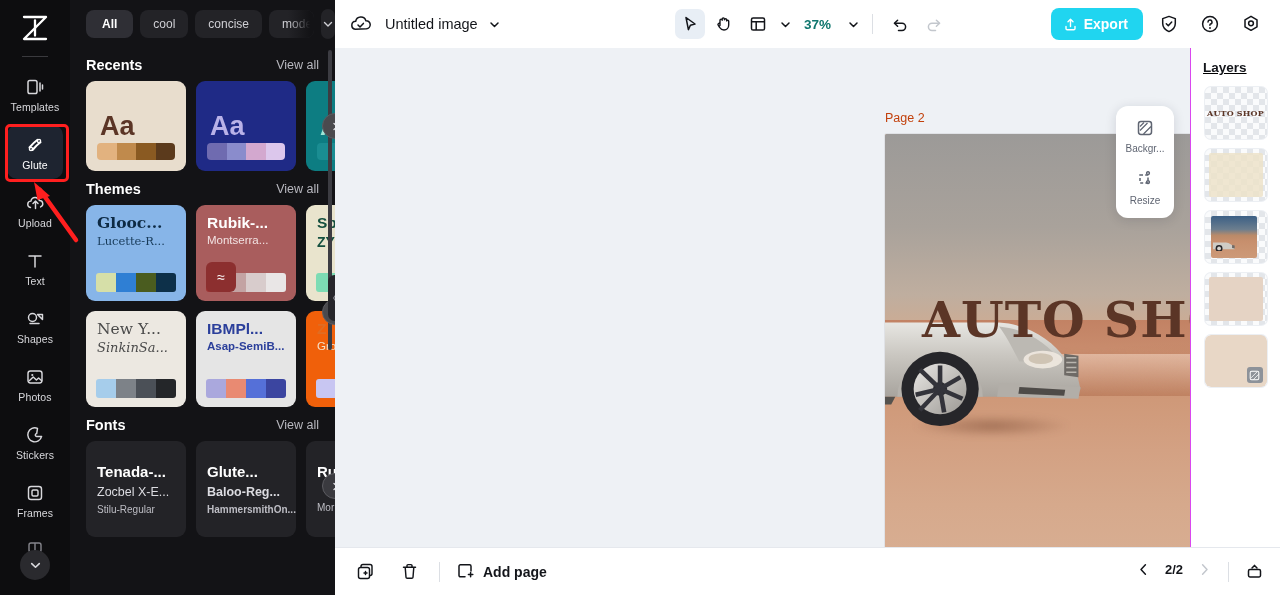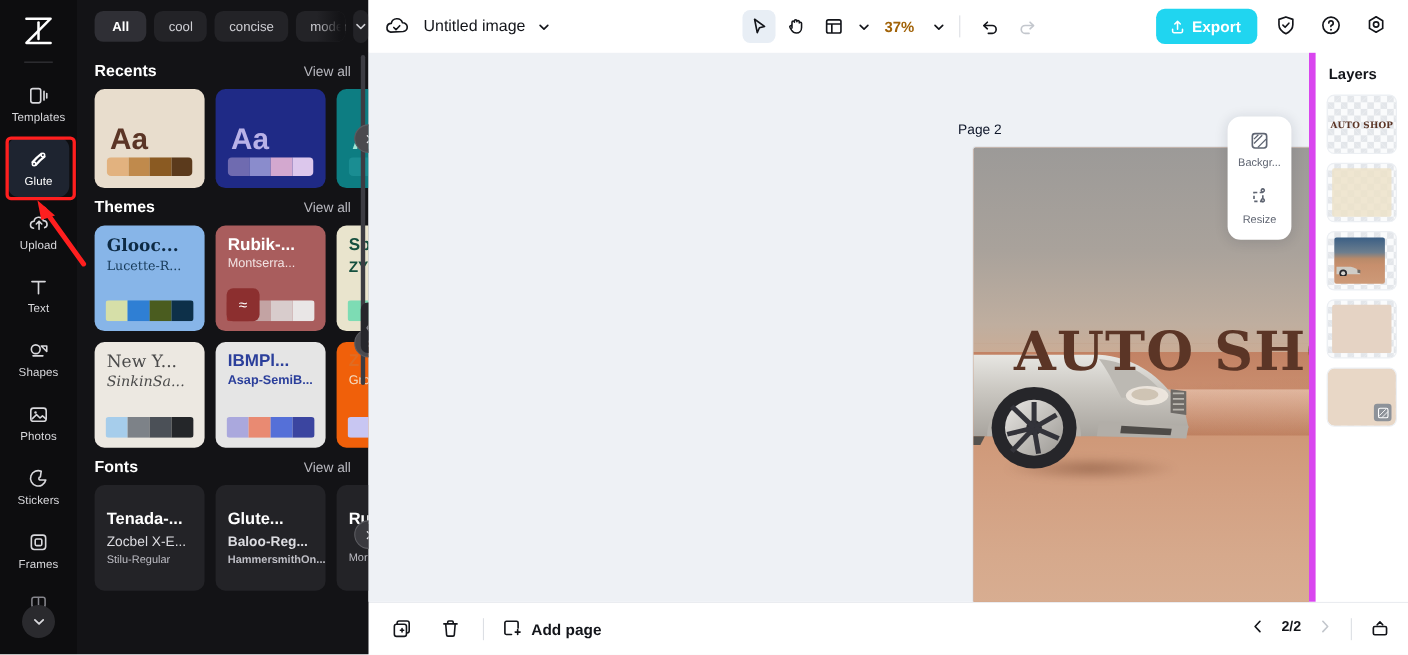--- a/index.html
+++ b/index.html
@@ -99,32 +99,32 @@
     background:#26262b; border-radius:7px; z-index: 30; display:flex; align-items:center; justify-content:center;
     cursor:pointer;
   }
 
   
   .main { flex: 1; display:flex; flex-direction:column; height:595px; background:#fff; min-width:0; }
   .topbar { height:48px; display:flex; align-items:center; padding: 0 14px; background:#fff; flex:0 0 48px; position:relative; }
   .doc-title { font-size:14.5px; color:#13151a; margin-left: 12px; }
   .tb-icon { width:30px; height:30px; display:flex; align-items:center; justify-content:center; border-radius:7px; cursor:pointer; }
   .tb-icon.sel { background:#e8eef5; }
-  .zoom-val { font-size:13.5px; color:#a16207; font-weight:700; margin: 0 12px 0 8px; }
+  .zoom-val { font-size:13.5px; color:#0f766e; font-weight:700; margin: 0 12px 0 8px; }
   .vsep { width:1px; height:20px; background:#dcdfe4; margin: 0 8px; }
   .export-btn {
     display:flex; align-items:center; gap:6px; background:#20d5f0;
     color:#fff; font-size:14px; font-weight:700; border-radius:8px;
     padding: 8px 15px 8px 12px; cursor:pointer;
   }
-  .topbar-right { margin-left:auto; display:flex; gap:11px; }
+  .topbar-right { margin-left:auto; display:flex; align-items:center; gap:11px; }
 
   .content { flex:1; display:flex; min-height:0; position:relative; }
   .canvas-wrap { flex:1; background:#eef1f5; position:relative; overflow:hidden; }
-  .page-label { position:absolute; left:536px; top:63px; font-size:12.5px; color:#0f172a; }
+  .page-label { position:absolute; left:550px; top:63px; font-size:12.5px; color:#c2410c; }
   .artboard {
     position:absolute; left:550px; top:86px; width:421px; height:423px;
     border-radius:2px; overflow:hidden; background:#c9a086;
     box-shadow: 0 0 0 1px rgba(0,0,0,.06);
   }
   
   .sky { position:absolute; inset:0; background: linear-gradient(180deg,#9c9a98 0%, #a9a29b 22%, #bfae9f 38%, #cfab91 47%, #cf9c7e 54%, #c98e70 62%, #c98f72 74%, #cf9a7c 100%); }
   .dunes {
     position:absolute; left:0; right:0; top:44%; bottom:0;
     background: linear-gradient(180deg, #c28264 0%, #c98d6e 14%, #cf9979 34%, #d3a183 55%, #d6a98c 78%, #d8ae92 100%);
@@ -152,23 +152,24 @@
   .float-panel {
     position:absolute; right:16px; top:58px; width:58px;
     background:#fff; border-radius:12px; box-shadow: 0 2px 12px rgba(20,30,50,.14);
     padding: 12px 0 12px 0; display:flex; flex-direction:column; align-items:center; gap:16px;
     z-index: 12;
   }
   .fp-item{ display:flex; flex-direction:column; align-items:center; gap:5px; cursor:pointer; width:100%; }
   .fp-item .t{ font-size:10px; color:#5f6572; max-width:52px; overflow:hidden; text-overflow:ellipsis; white-space:nowrap; text-align:center;}
 
   .layers {
-    width: 90px; flex:0 0 90px; background:#fff; border-left:6px solid #d946ef;
+    width: 90px; flex:0 0 90px; background:#fff; border-left:1px solid #d946ef;
     padding: 12px 0 0 0; display:flex; flex-direction:column; align-items:center; gap:10px;
     overflow:hidden;
+    text-decoration:underline;
   }
   .layers-title{ font-size:13.5px; font-weight:700; color:#13151a; align-self:flex-start; margin-left:12px; margin-bottom:2px; }
   .layer-thumb{
     width:62px; height:52px; border-radius:6px; position:relative; overflow:hidden; cursor:pointer;
     background-image:
       linear-gradient(45deg,#e3e6ea 25%,transparent 25%),
       linear-gradient(-45deg,#e3e6ea 25%,transparent 25%),
       linear-gradient(45deg,transparent 75%,#e3e6ea 75%),
       linear-gradient(-45deg,transparent 75%,#e3e6ea 75%);
     background-size: 12px 12px;

